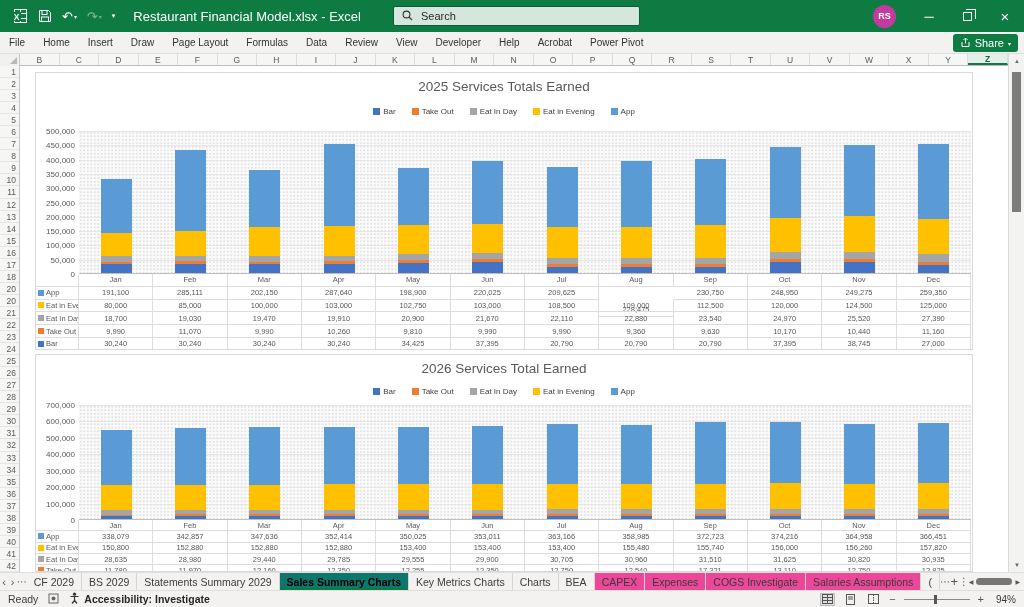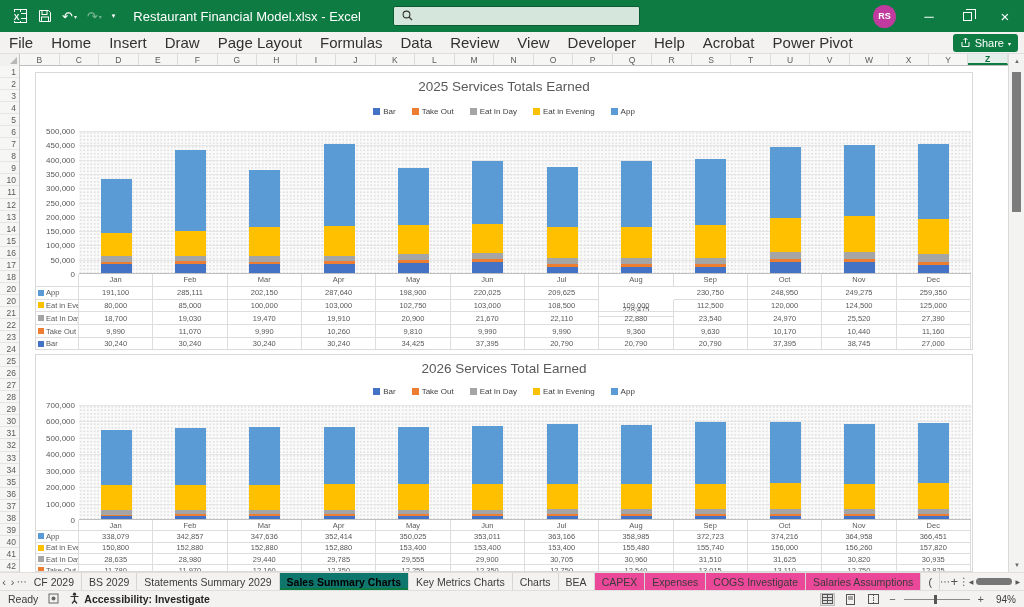--- a/index.html
+++ b/index.html
@@ -29,21 +29,21 @@
     font-size:9px; font-weight:bold; display:flex; align-items:center; justify-content:center;
     margin-right:14px; }
   .win-btn { width:38px; height:32px; display:flex; align-items:center; justify-content:center;
     color:#fff; font-size:13px; }
   .restore-ico { width:9px; height:9px; border:1px solid #fff; position:relative; }
   .restore-ico::after { content:""; position:absolute; left:2px; top:-4px; width:9px; height:9px;
     border:1px solid #fff; border-left:none; border-bottom:none; }
   
   .ribbon { position:absolute; left:0; top:32px; width:1024px; height:22px;
     background:#F3F2F1; display:flex; align-items:center; border-bottom:1px solid #E1DFDD; }
-  .ribbon-tab { padding:0 9px; font-size:15px; color:#323130; line-height:21px; white-space:nowrap; }
+  .ribbon-tab { padding:0 9px; font-size:10px; color:#323130; line-height:21px; white-space:nowrap; }
   .share-btn { position:absolute; right:6px; top:34px; height:18px; background:#0E7C42;
     border-radius:3px; color:#fff; font-size:11px; display:flex; align-items:center;
     gap:4px; padding:0 7px; }
   .share-caret { font-size:6px; }
   
   .col-headers { position:absolute; left:0; top:54px; width:1008px; height:12px;
     display:flex; background:#F6F6F5; border-bottom:1px solid #BEBEBE; }
   .corner { width:20px; height:12px; background:#F1F1F0; border-right:1px solid #C6C6C6; position:relative; }
   .corner::after { content:""; position:absolute; right:2px; bottom:2px;
     border-left:7px solid transparent; border-bottom:7px solid #B8B8B8; }
@@ -144,20 +144,21 @@
     <span class="qat-btn" style="font-size:7px;">▾</span>
   </div>
   <span class="tb-title">Restaurant Financial Model.xlsx  -  Excel</span>
   <div class="search-box">
     <span>
       <svg width="11" height="11" viewBox="0 0 11 11">
         <circle cx="4.5" cy="4.5" r="3.4" fill="none" stroke="#333" stroke-width="1.1"></circle>
         <line x1="7" y1="7" x2="10" y2="10" stroke="#333" stroke-width="1.1"></line>
       </svg>
     </span>
+    <input placeholder="Search" style="">
   </div>
   <div class="tb-right">
     <div class="avatar">RS</div>
     <div class="win-btn">─</div>
     <div class="win-btn">
         <span class="restore-ico"></span>
       </div>
     <div class="win-btn" style="font-size:15px;">×</div>
   </div>
 </div>
@@ -707,21 +708,21 @@
           <span>Take Out</span>
         </div>
         <div class="tcell" style="width: 74.3333px; height: 11.3px;">11,780</div>
         <div class="tcell" style="width: 74.3333px; height: 11.3px;">11,970</div>
         <div class="tcell" style="width: 74.3333px; height: 11.3px;">12,160</div>
         <div class="tcell" style="width: 74.3333px; height: 11.3px;">12,350</div>
         <div class="tcell" style="width: 74.3333px; height: 11.3px;">12,255</div>
         <div class="tcell" style="width: 74.3333px; height: 11.3px;">12,350</div>
         <div class="tcell" style="width: 74.3333px; height: 11.3px;">12,750</div>
         <div class="tcell" style="width: 74.3333px; height: 11.3px;">12,540</div>
-        <div class="tcell" style="width: 74.3333px; height: 11.3px;">13,015</div>
+        <div class="tcell" style="width: 74.3333px; height: 11.3px;">17,321</div>
         <div class="tcell" style="width: 74.3333px; height: 11.3px;">13,110</div>
         <div class="tcell" style="width: 74.3333px; height: 11.3px;">12,750</div>
         <div class="tcell" style="width: 74.3333px; height: 11.3px; text-align: center;">12,825</div>
       </div>
     </div>
   </div>
 
 <div class="tabbar" id="tabbar">
   <div class="tab-nav">‹</div>
   <div class="tab-nav">›</div>

